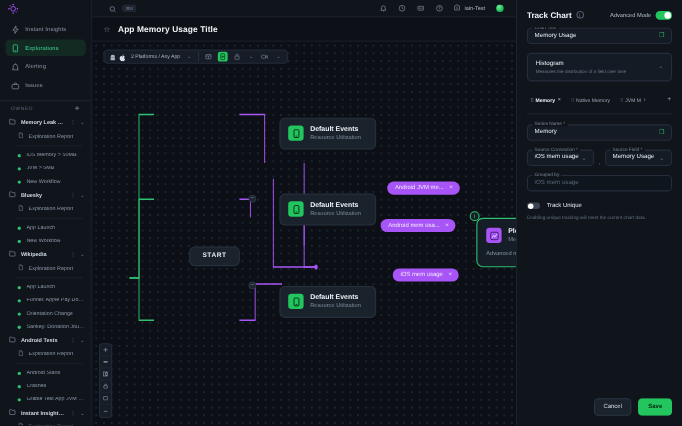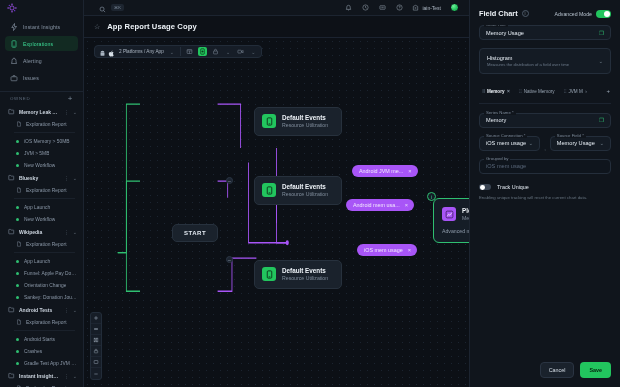--- a/index.html
+++ b/index.html
@@ -521,21 +521,21 @@
               </svg>
           </span>
           <span>iain-Test</span>
         </span>
         <span class="avatar"></span>
       </div>
     </div>
 
     <div class="pagehead">
       <span class="star">☆</span>
-      <span class="ptitle">App Report Usage Copy</span>
+      <span class="ptitle">App Memory Usage Title</span>
     </div>
 
     <div class="canvas">
 
       <svg class="edges" viewBox="0 0 536 317" preserveAspectRatio="none">
 
         <path d="M47 195 L59 195 L59 60 L78 60" fill="none" stroke="#2fbf71" stroke-width="1.2"></path>
         <path d="M47 195 L59 195 L59 130 L78 130" fill="none" stroke="#2fbf71" stroke-width="1.2"></path>
         <path d="M59 195 L59 230 L78 230" fill="none" stroke="#2fbf71" stroke-width="1.2"></path>
 
@@ -705,21 +705,21 @@
           <svg width="6" height="6" viewBox="0 0 16 16">
               <line x1="3.5" y1="8" x2="12.5" y2="8" stroke="#97a4b2" stroke-width="1.5"></line>
             </svg>
         </div>
       </div>
     </div>
   </div>
 
   <aside class="panel">
     <div class="panel-head">
-      <span class="ptxt">Field Chart</span>
+      <span class="ptxt">Track Chart</span>
       <span class="pinfo">i</span>
       <span class="advlabel">Advanced Mode</span>
       <span class="toggle">
           <span class="knob"></span>
         </span>
     </div>
 
     <div class="panel-body">
 
       <div class="field">

